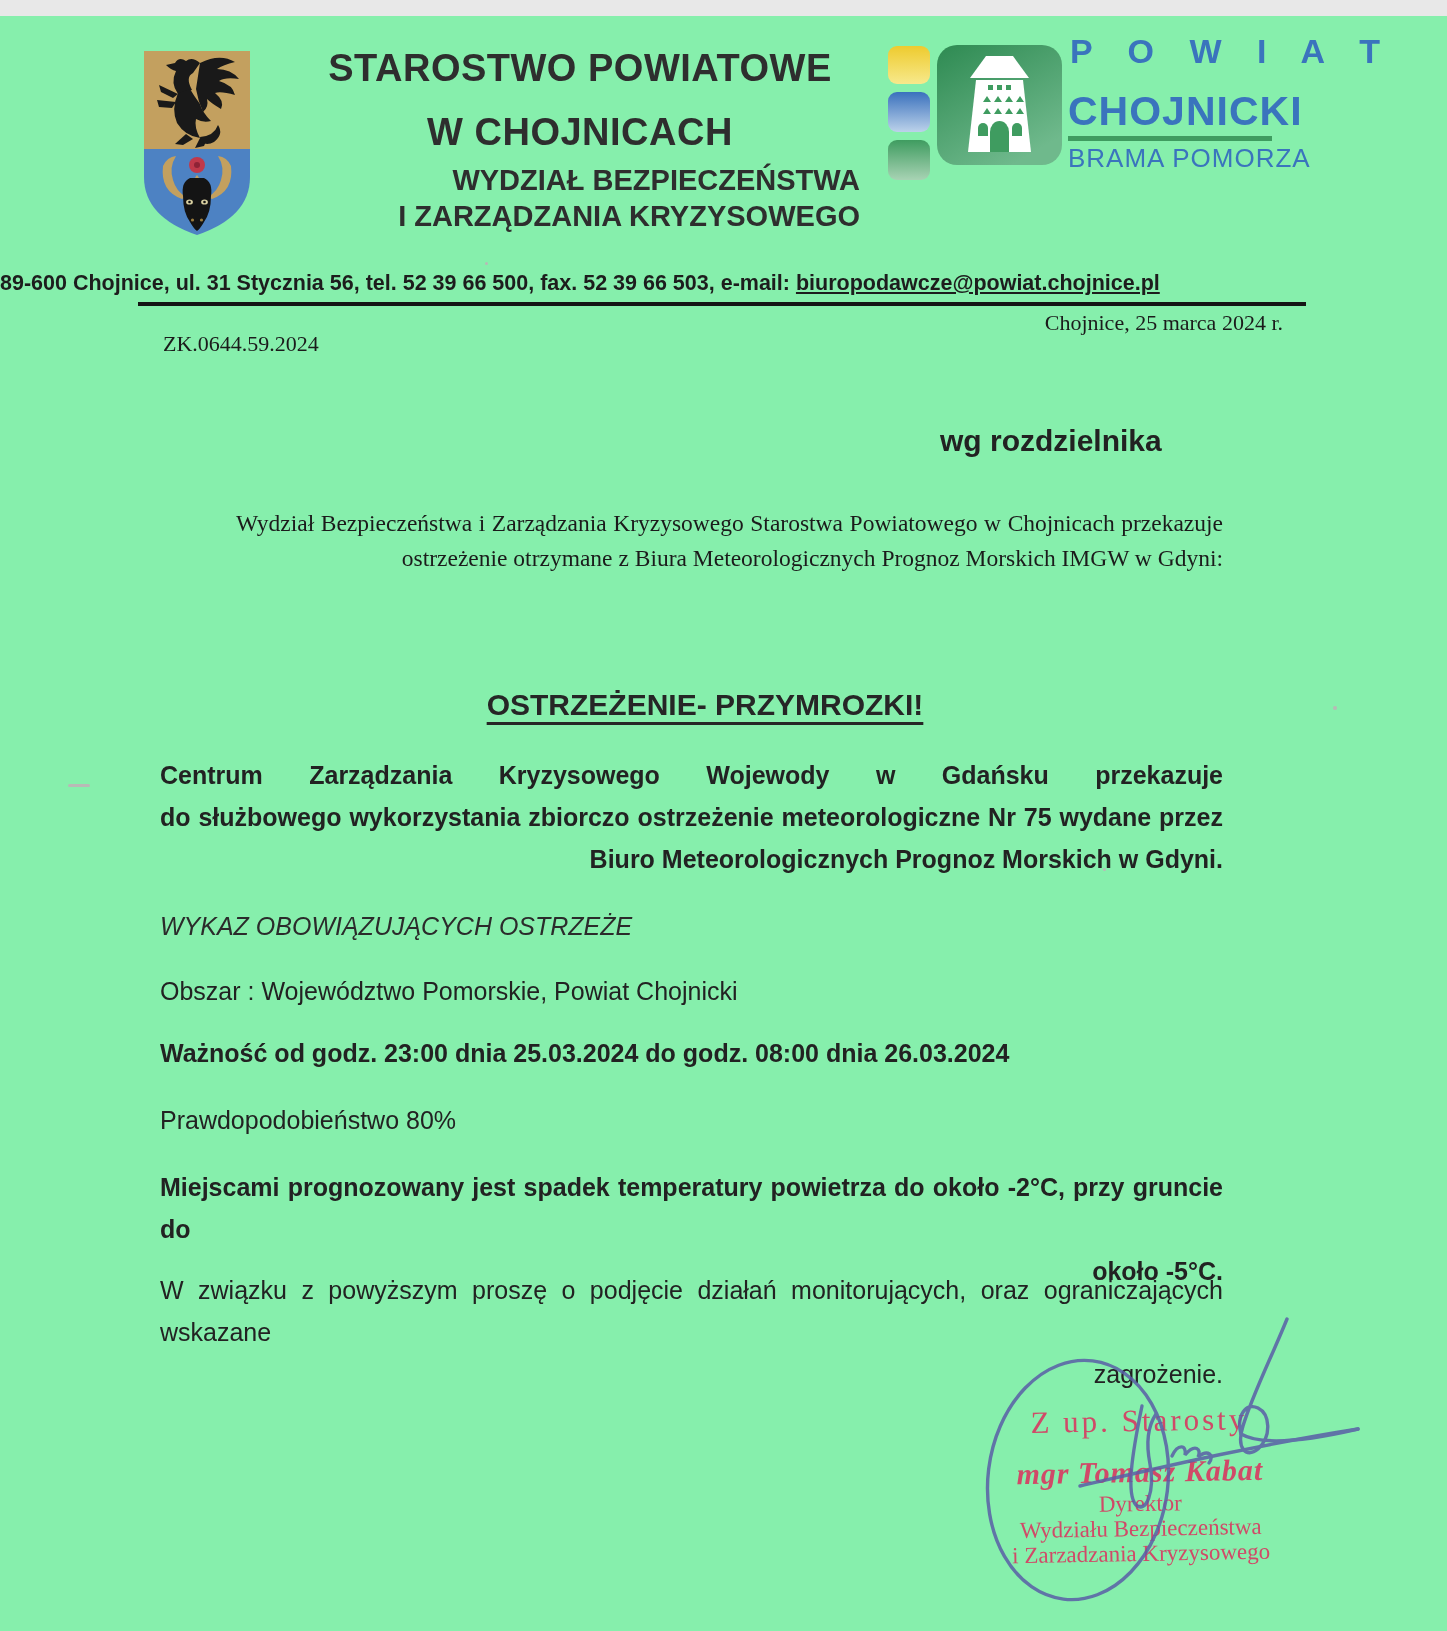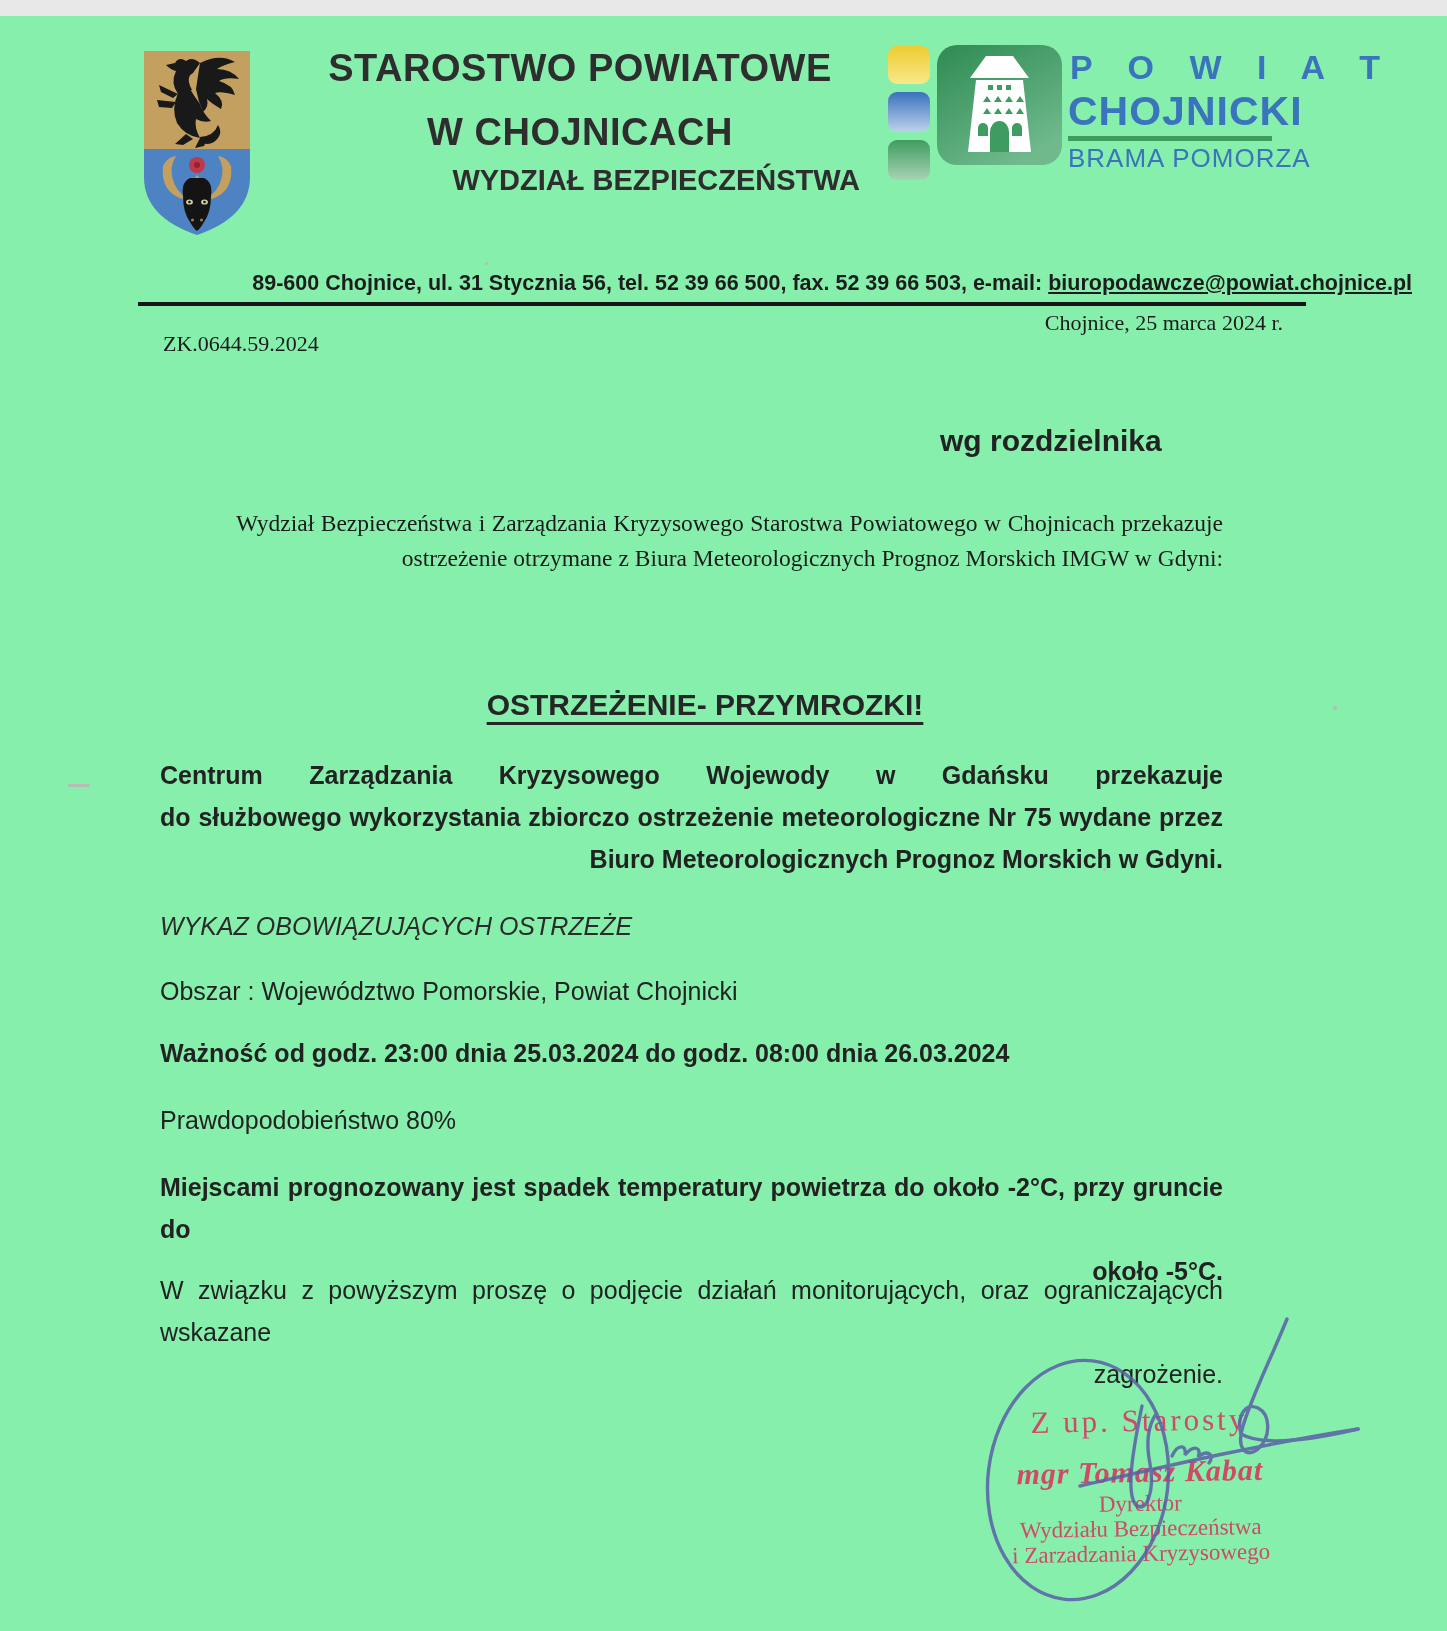--- a/index.html
+++ b/index.html
@@ -12,21 +12,21 @@
   
   .org-title{left:300px;top:26px;width:560px;text-align:center;font-weight:bold;color:#2e2e2e;}
   .org-line{font-size:38px;line-height:52px;letter-spacing:.5px;}
   .dept-title{left:300px;top:146px;width:560px;text-align:right;font-weight:bold;color:#2e2e2e;}
   .dept-line{font-size:29px;line-height:36px;}
   
   .sq{position:absolute;width:42px;border-radius:9px;}
   .logo-text{position:absolute;color:#3a74bd;font-weight:bold;white-space:nowrap;}
   .logo-rule{position:absolute;background:#3f9c60;}
   
-  .contact{left:0;top:255px;width:1412px;text-align:right;font-size:21.5px;font-weight:bold;color:#1d1d1d;}
+  .contact{left:0;top:255px;width:1412px;text-align:left;font-size:21.5px;font-weight:bold;color:#1d1d1d;}
   .contact .email{text-decoration:underline;}
   .rule{left:138px;top:286px;width:1168px;height:4px;background:#151515;}
   .serif{font-family:"Liberation Serif",serif;color:#1b1b1b;}
   .place-date{top:294px;right:164px;font-size:22px;}
   .ref-number{left:163px;top:315px;font-size:22px;}
   .distribution{left:940px;top:408px;font-size:30px;font-weight:bold;}
   
   .block{left:160px;width:1063px;}
   .intro{top:490px;font-size:23.5px;line-height:35px;}
   .indent{text-indent:76px;}
@@ -99,20 +99,21 @@
       </g>
     </svg>
   </div>
 
   <div class="abs org-title">
     <div class="org-line">STAROSTWO POWIATOWE</div>
     <div class="org-line" style="margin-top:12px;">W CHOJNICACH</div>
   </div>
   <div class="abs dept-title">
     <div class="dept-line">WYDZIAŁ BEZPIECZEŃSTWA</div>
+    <div class="dept-line">I ZARZĄDZANIA KRYZYSOWEGO</div>
   </div>
 
   <div class="abs sq" style="left:888px;top:30px;height:38px;background:linear-gradient(#eecb2e,#f7e98c);"></div>
   <div class="abs sq" style="left:888px;top:76px;height:40px;background:linear-gradient(#3a71bd,#bcd2ea);"></div>
   <div class="abs sq" style="left:888px;top:124px;height:40px;background:linear-gradient(#3f9c60,#a8d3b4);"></div>
 
   <div class="abs" style="left:936px;top:28px;">
     <svg width="127" height="122" viewBox="0 0 127 122">
       <defs>
         <linearGradient id="gg" x1="0" y1="0" x2="0.6" y2="1">
@@ -129,21 +130,21 @@
           <rect x="70" y="41" width="5" height="5"></rect>
         <path d="M47,58 l4,-6 4,6 z M58,58 l4,-6 4,6 z M69,58 l4,-6 4,6 z M80,58 l4,-6 4,6 z"></path>
         <path d="M47,70 l4,-6 4,6 z M58,70 l4,-6 4,6 z M69,70 l4,-6 4,6 z M80,70 l4,-6 4,6 z"></path>
         <path d="M42,92 v-8 a5,5 0 0 1 10,0 v8 z"></path>
         <path d="M76,92 v-8 a5,5 0 0 1 10,0 v8 z"></path>
         <path d="M54,108 v-20 a9.5,11 0 0 1 19,0 v20 z"></path>
       </g>
     </svg>
   </div>
 
-  <div class="logo-text" style="left:1070px;top:32px;font-size:34px;letter-spacing:13px;">P O W I A T</div>
+  <div class="logo-text" style="left:1070px;top:16px;font-size:34px;letter-spacing:13px;">P O W I A T</div>
   <div class="logo-text" style="left:1068px;top:72px;font-size:41px;letter-spacing:1px;">CHOJNICKI</div>
   <div class="logo-rule" style="left:1068px;top:120px;width:204px;height:5px;"></div>
   <div class="logo-text" style="left:1068px;top:127px;font-size:26px;font-weight:normal;letter-spacing:1px;">BRAMA POMORZA</div>
 
   <div class="abs contact"><span>89-600 Chojnice, ul. 31 Stycznia 56, tel. 52 39 66 500, fax. 52 39 66 503, e-mail: </span><span class="email">biuropodawcze@powiat.chojnice.pl</span></div>
   <div class="abs rule"></div>
 
   <div class="abs serif place-date">Chojnice, 25 marca 2024 r.</div>
   <div class="abs serif ref-number">ZK.0644.59.2024</div>
   <div class="abs distribution">wg rozdzielnika</div>

